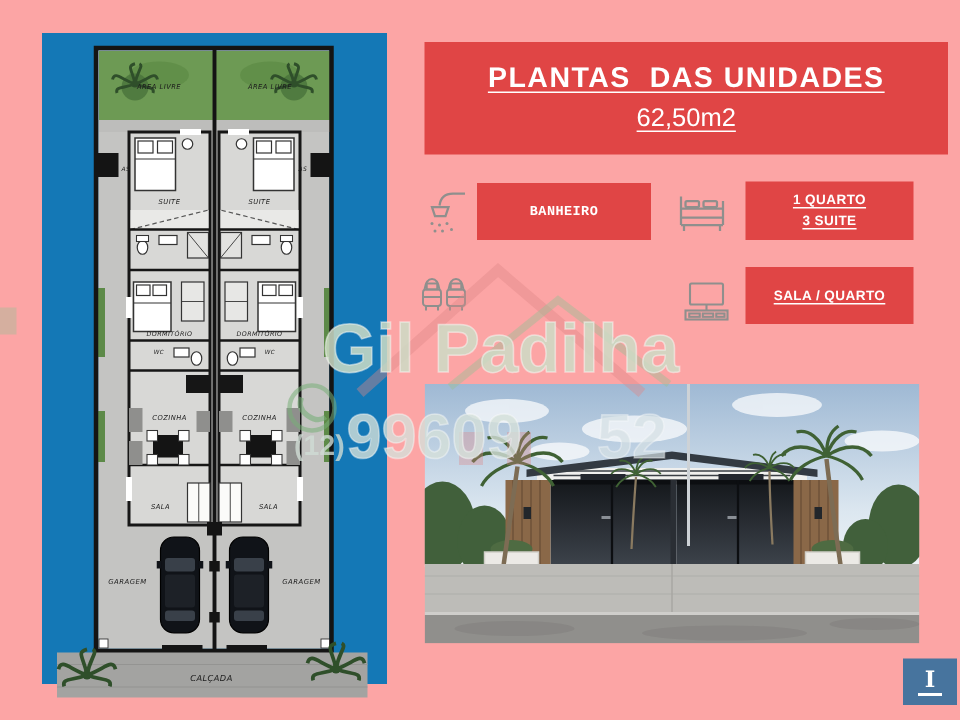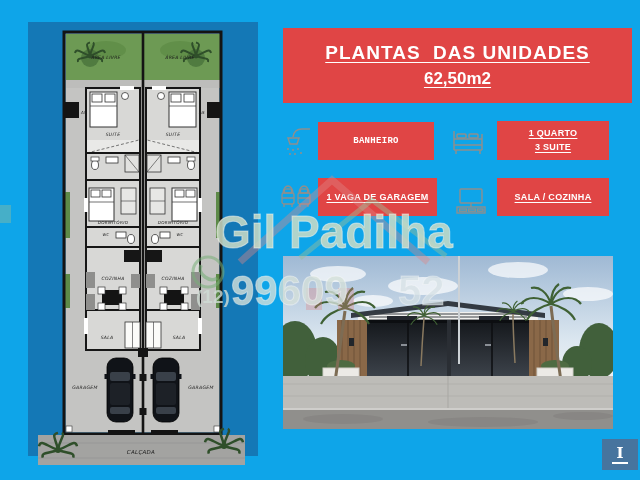--- a/index.html
+++ b/index.html
@@ -1,29 +1,29 @@
 <!DOCTYPE html>
 <html><head>
 <meta charset="utf-8">
 <style>
   html,body{margin:0;padding:0;background:#fff;}
-  .page{position:relative;width:640px;height:480px;background:#0ea5e9;overflow:hidden;
+  .page{position:relative;width:640px;height:480px;background:#fca5a5;overflow:hidden;
         font-family:"Liberation Sans",sans-serif;}
 
   
   .plan-wrap{position:absolute;left:28px;top:22px;width:230px;height:448px;z-index:1;}
   .plan-wrap svg{display:block;}
 
   
   .header{position:absolute;left:283px;top:28px;width:349px;height:75px;background:#e04545;
           color:#fff;display:flex;flex-direction:column;align-items:center;justify-content:center;
           z-index:2;}
   .header-title{font-size:19px;font-weight:bold;letter-spacing:1px;white-space:pre;
                 text-decoration:underline;text-underline-offset:3px;}
-  .header-area{font-size:17px;font-weight:bold;margin-top:5px;
+  .header-area{font-size:17px;font-weight:normal;margin-top:5px;
                text-decoration:underline;text-underline-offset:3px;}
 
   
   .fbox{position:absolute;background:#e04545;color:#fff;display:flex;flex-direction:column;
         align-items:center;justify-content:center;text-align:center;font-weight:bold;
         font-size:9px;letter-spacing:.3px;z-index:2;}
   .fbox .u{text-decoration:underline;text-underline-offset:2px;}
   .fbox-banheiro{left:318px;top:122px;width:116px;height:38px;font-family:Liberation Mono, monospace;}
   .fbox-quarto  {left:497px;top:121px;width:112px;height:39px;line-height:1.45;}
   .fbox-garagem {left:318px;top:178px;width:119px;height:38px;}
@@ -236,25 +236,22 @@
     </g>
   </svg>
 
   <div class="fbox fbox-banheiro">
     <span>BANHEIRO</span>
   </div>
   <div class="fbox fbox-quarto">
     <span class="u">1 QUARTO</span>
     <span class="u">3 SUITE</span>
   </div>
-  <div class="fbox fbox-garagem">
-    <span class="u">1 VAGA DE GARAGEM</span>
-  </div>
   <div class="fbox fbox-sala">
-    <span class="u">SALA / COZINHA</span>
+    <span class="u">SALA / QUARTO</span>
   </div>
 
   <div class="photo">
     <svg width="330" height="173" viewBox="0 0 330 173">
       <defs>
         <linearGradient id="sky" x1="0" y1="0" x2="0" y2="1">
           <stop offset="0" stop-color="#9fb9d4"></stop>
           <stop offset="0.7" stop-color="#dce7f0"></stop>
           <stop offset="1" stop-color="#eef2f5"></stop>
         </linearGradient>

